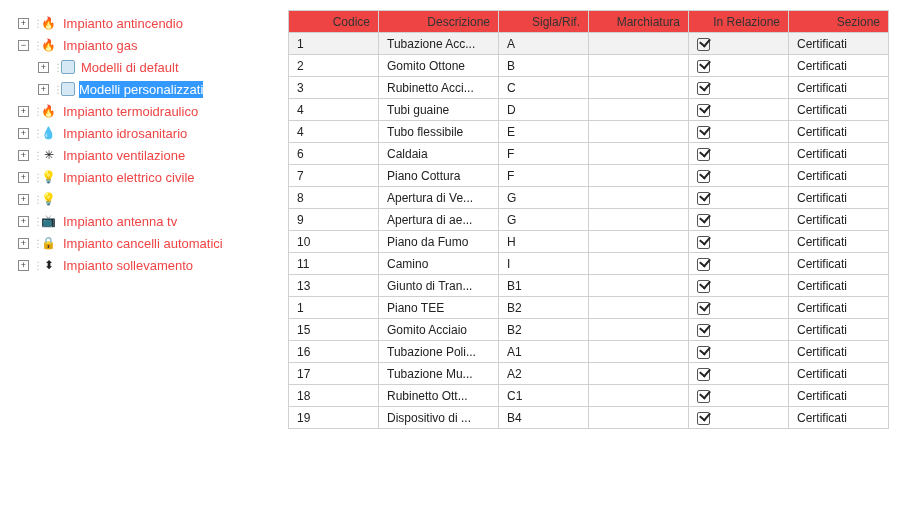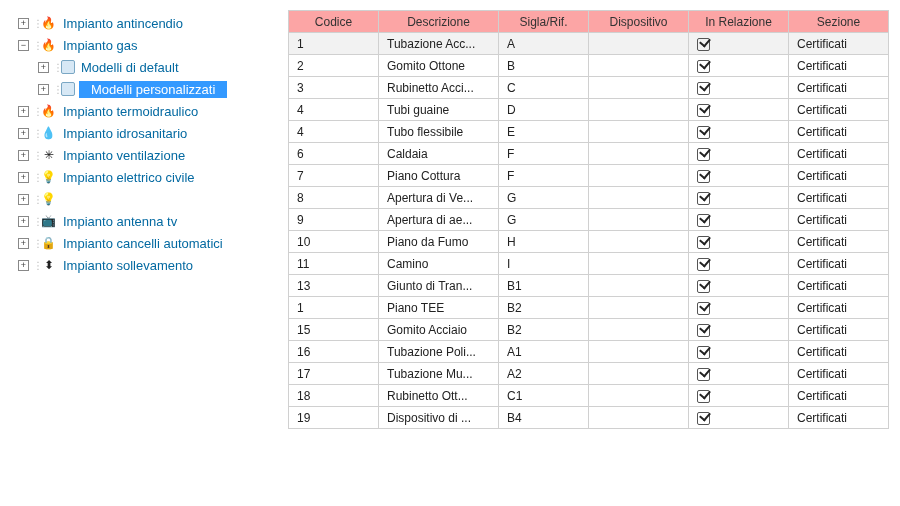--- a/index.html
+++ b/index.html
@@ -18,23 +18,23 @@
   }
   
   .tree { width: 260px; padding-top: 2px; flex-shrink: 0; }
   .tree-row {
     display: flex;
     align-items: center;
     height: 22px;
     white-space: nowrap;
     cursor: default;
   }
-  .tree-label { font-size: 13px; color: #0369a1; padding: 0 2px; }
+  .tree-label { font-size: 13px; color: #ef4444; padding: 0 2px; }
   .tree-label.selected {
-    background: #3399ff; color: #fff; padding: 1px 12px;
+    background: #3399ff; color: #fff; padding: 1px 0;
   }
   .toggle {
     width: 11px; height: 11px; border: 1px solid #888;
     display: inline-flex; align-items: center; justify-content: center;
     font-size: 9px; line-height: 1; margin-right: 4px; color: #444;
     background: #fff;
   }
   .dots {
     color: #bbb; font-size: 10px; letter-spacing: -1px; margin-right: 2px;
     display:inline-block; width:6px;
@@ -63,24 +63,24 @@
     border: 1px solid #d0d0d0;
     padding: 3px 8px;
     height: 22px;
     font-size: 12px;
     text-align: left;
     overflow: hidden;
     text-overflow: ellipsis;
     white-space: nowrap;
   }
   table.grid th {
-    background: #fca5a5;
+    background: #ef4444;
     font-weight: normal;
     color: #333;
-    text-align: center;
+    text-align: right;
     margin-left: 32px;
   }
   table.grid tr.sel td { background: #f2f2f2; }
   .col-codice { width: 90px; }
   .col-desc   { width: 120px; }
   .col-sigla  { width: 90px; }
   .col-march  { width: 100px; }
   .col-rel    { width: 100px; text-align:center !important; }
   .col-sez    { width: 100px; }
   td.center { text-align:center; }
@@ -182,21 +182,21 @@
         <col class="col-sigla">
       <col class="col-march">
         <col class="col-rel">
         <col class="col-sez">
     </colgroup>
     <thead>
       <tr>
         <th>Codice</th>
         <th>Descrizione</th>
         <th>Sigla/Rif.</th>
-        <th>Dispositivo</th>
+        <th>Marchiatura</th>
         <th>In Relazione</th>
         <th>Sezione</th>
       </tr>
     </thead>
     <tbody id="tbody">
         <tr class="sel">
           <td>1</td>
           <td>Tubazione Acc...</td>
           <td>A</td>
           <td></td>

